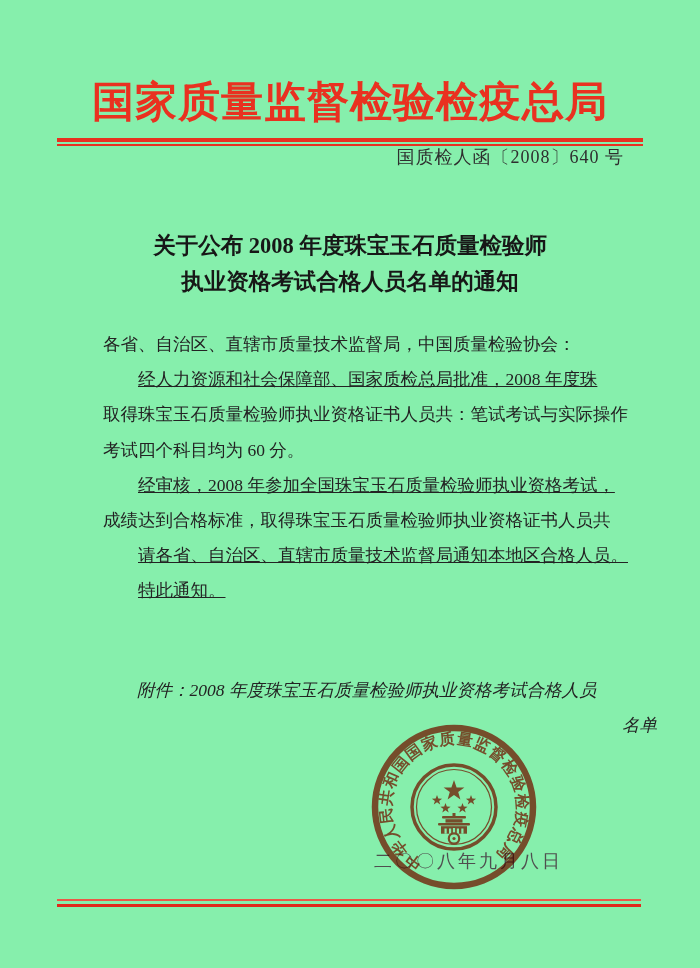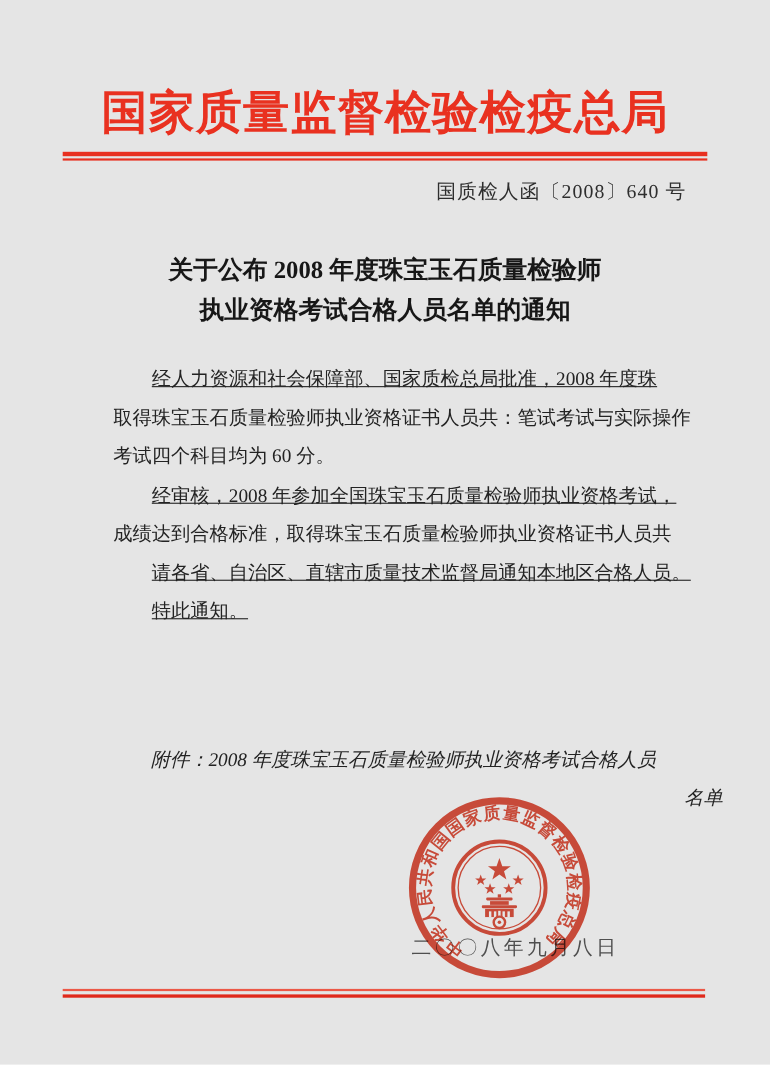--- a/index.html
+++ b/index.html
@@ -4,21 +4,21 @@
 <style>
   html, body {
     margin: 0;
     padding: 0;
     background: #ffffff;
   }
   .page {
     position: relative;
     width: 700px;
     height: 968px;
-    background: #e5e5e5;
+    background: #86efac;
     overflow: hidden;
     font-family: "Liberation Serif", "DejaVu Serif", serif;
   }
 
   
   .agency-title {
     position: absolute;
     top: 74px;
     left: 0;
     width: 700px;
@@ -35,21 +35,21 @@
     left: 57px;
     width: 586px;
   }
   .rule-top .bar-thick { height: 4px; background: #e83020; }
   .rule-top .bar-gap   { height: 2px; background: transparent; }
   .rule-top .bar-thin  { height: 2px; background: #e83020; }
 
   
   .doc-number {
     position: absolute;
-    top: 162px;
+    top: 145px;
     right: 76px;
     font-size: 18px;
     color: #2e2e2e;
     letter-spacing: 1px;
     white-space: nowrap;
   }
 
   
   .doc-title {
     position: absolute;
@@ -138,20 +138,21 @@
   </div>
 
   <div class="doc-number">国质检人函〔2008〕640 号</div>
 
   <div class="doc-title">
     <div>关于公布 2008 年度珠宝玉石质量检验师</div>
     <div>执业资格考试合格人员名单的通知</div>
   </div>
 
   <div class="doc-body">
+    <div class="line">各省、自治区、直辖市质量技术监督局，中国质量检验协会：</div>
     <div class="line indent">经人力资源和社会保障部、国家质检总局批准，2008 年度珠</div>
     <div class="line">取得珠宝玉石质量检验师执业资格证书人员共：笔试考试与实际操作</div>
     <div class="line">考试四个科目均为 60 分。</div>
     <div class="line indent">经审核，2008 年参加全国珠宝玉石质量检验师执业资格考试，</div>
     <div class="line">成绩达到合格标准，取得珠宝玉石质量检验师执业资格证书人员共</div>
     <div class="line indent">请各省、自治区、直辖市质量技术监督局通知本地区合格人员。</div>
     <div class="line indent">特此通知。</div>
   </div>
 
   <div class="attachment">

